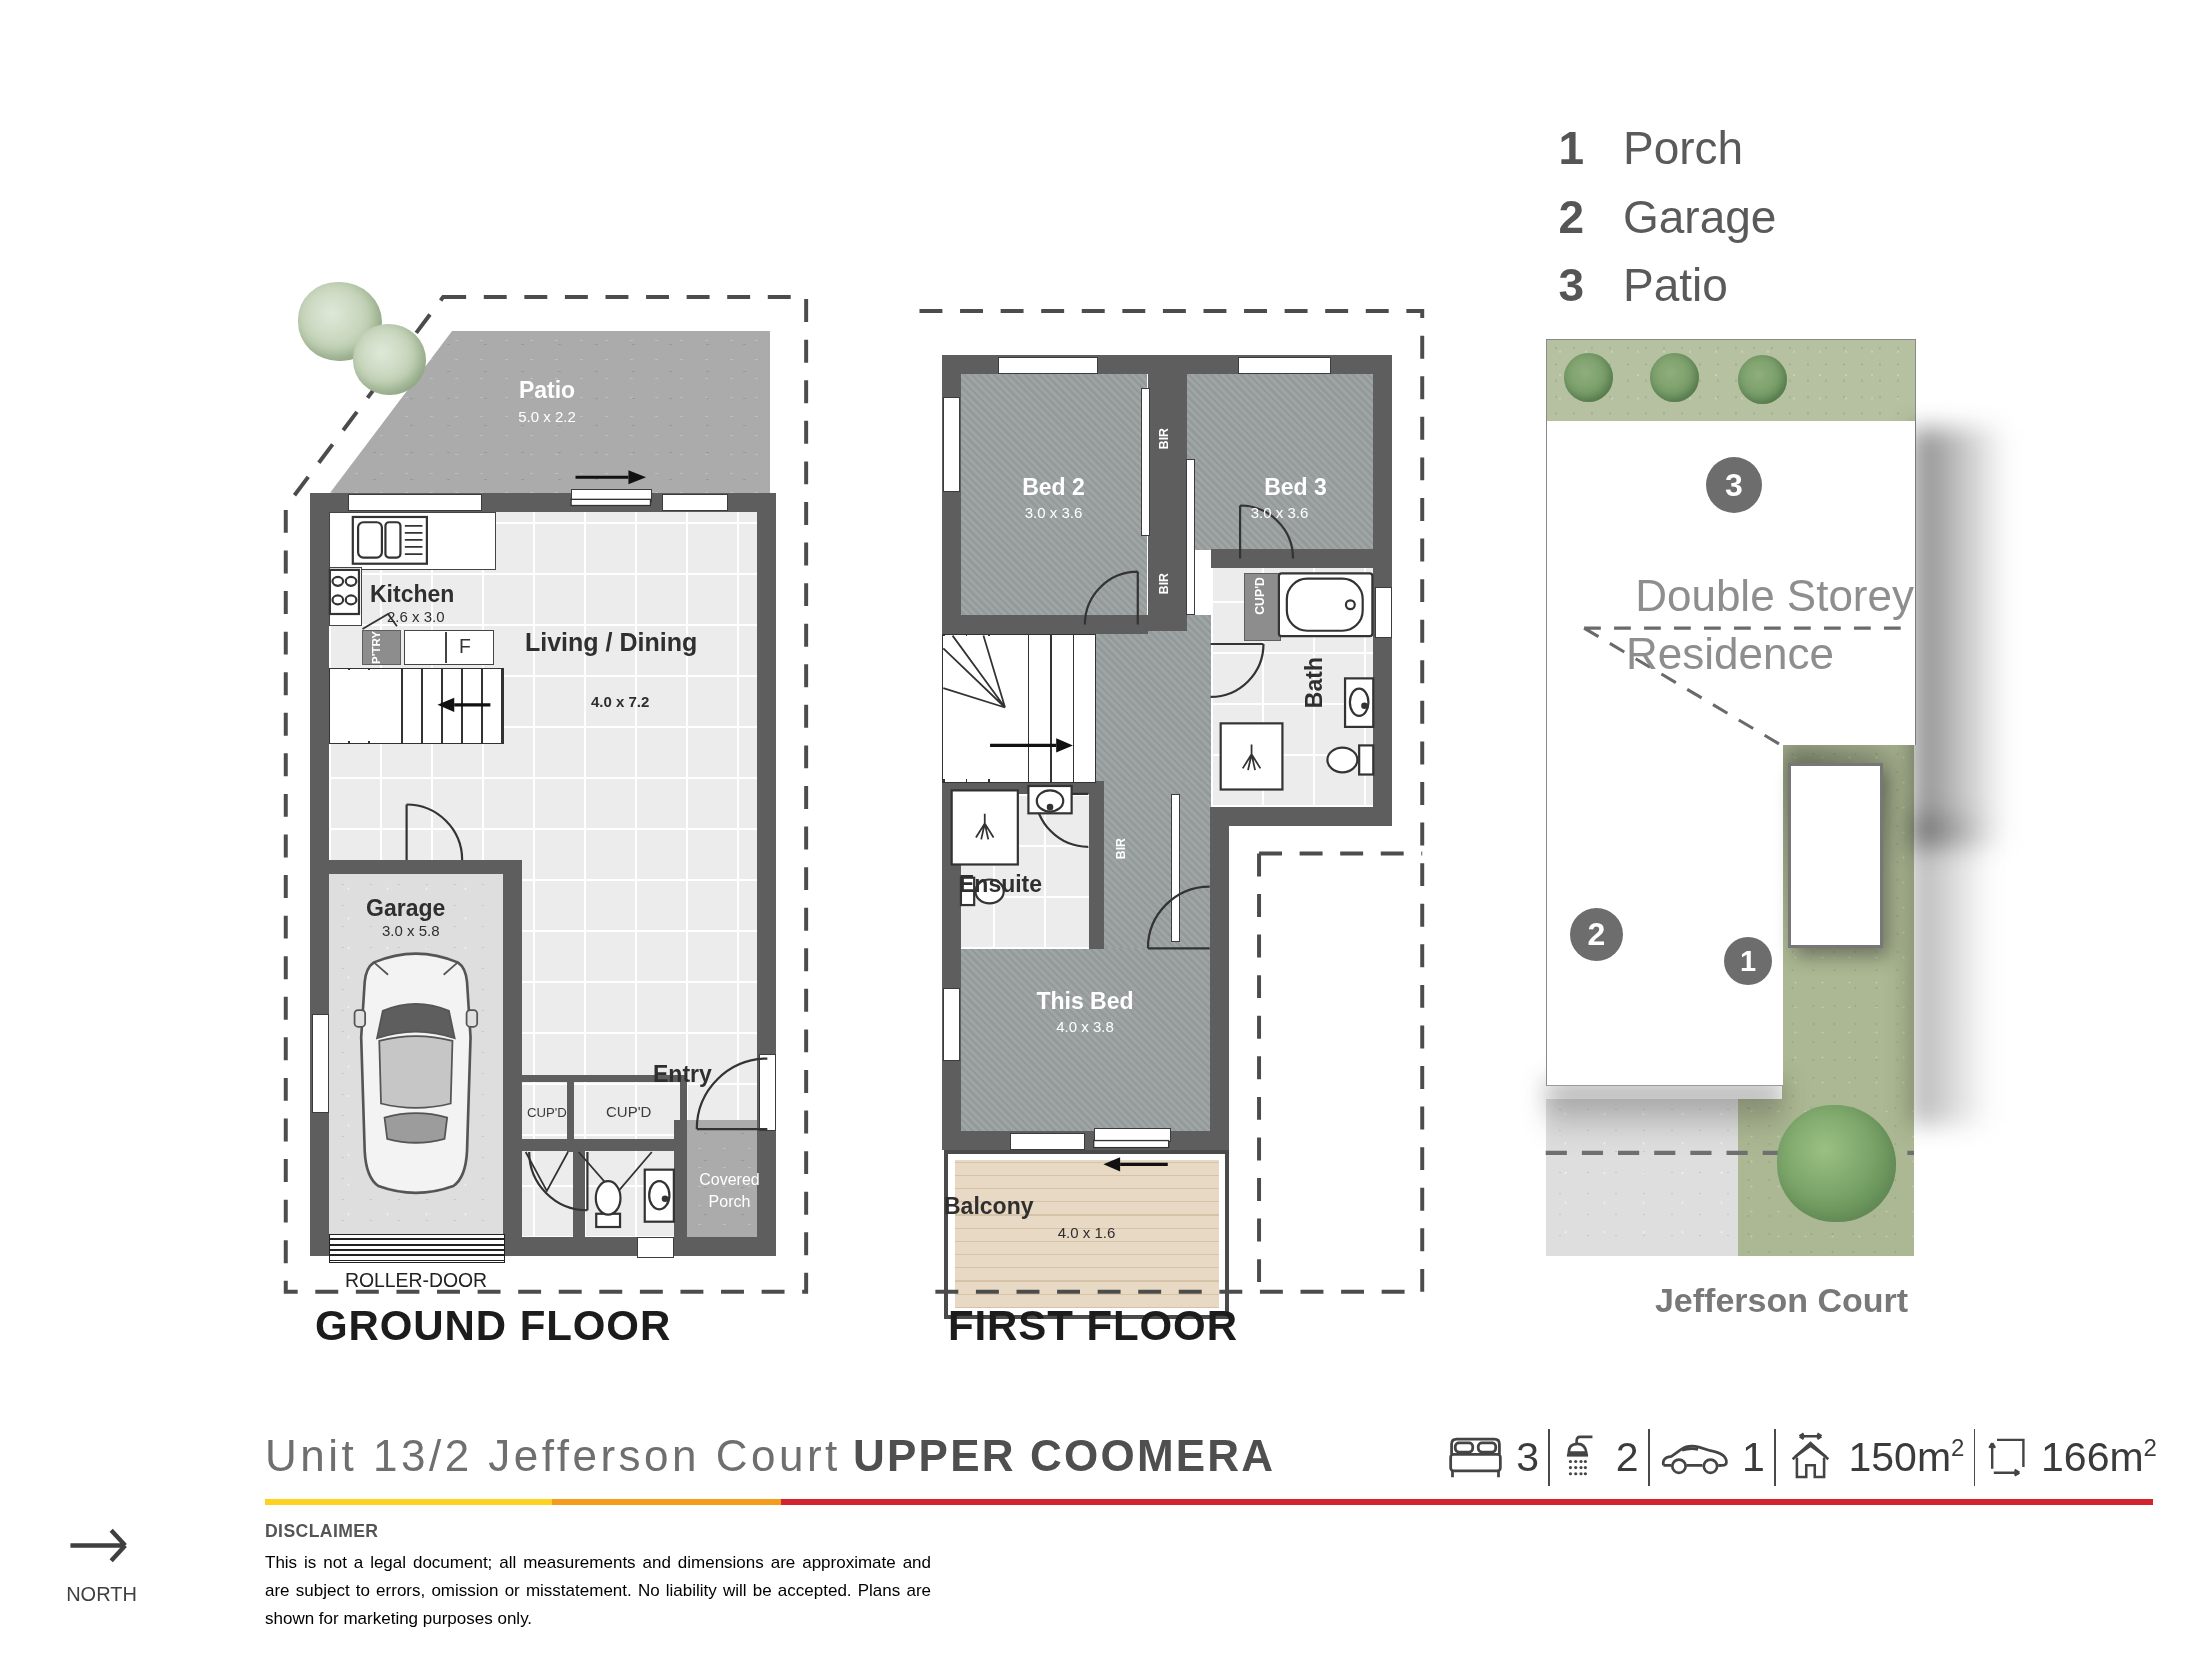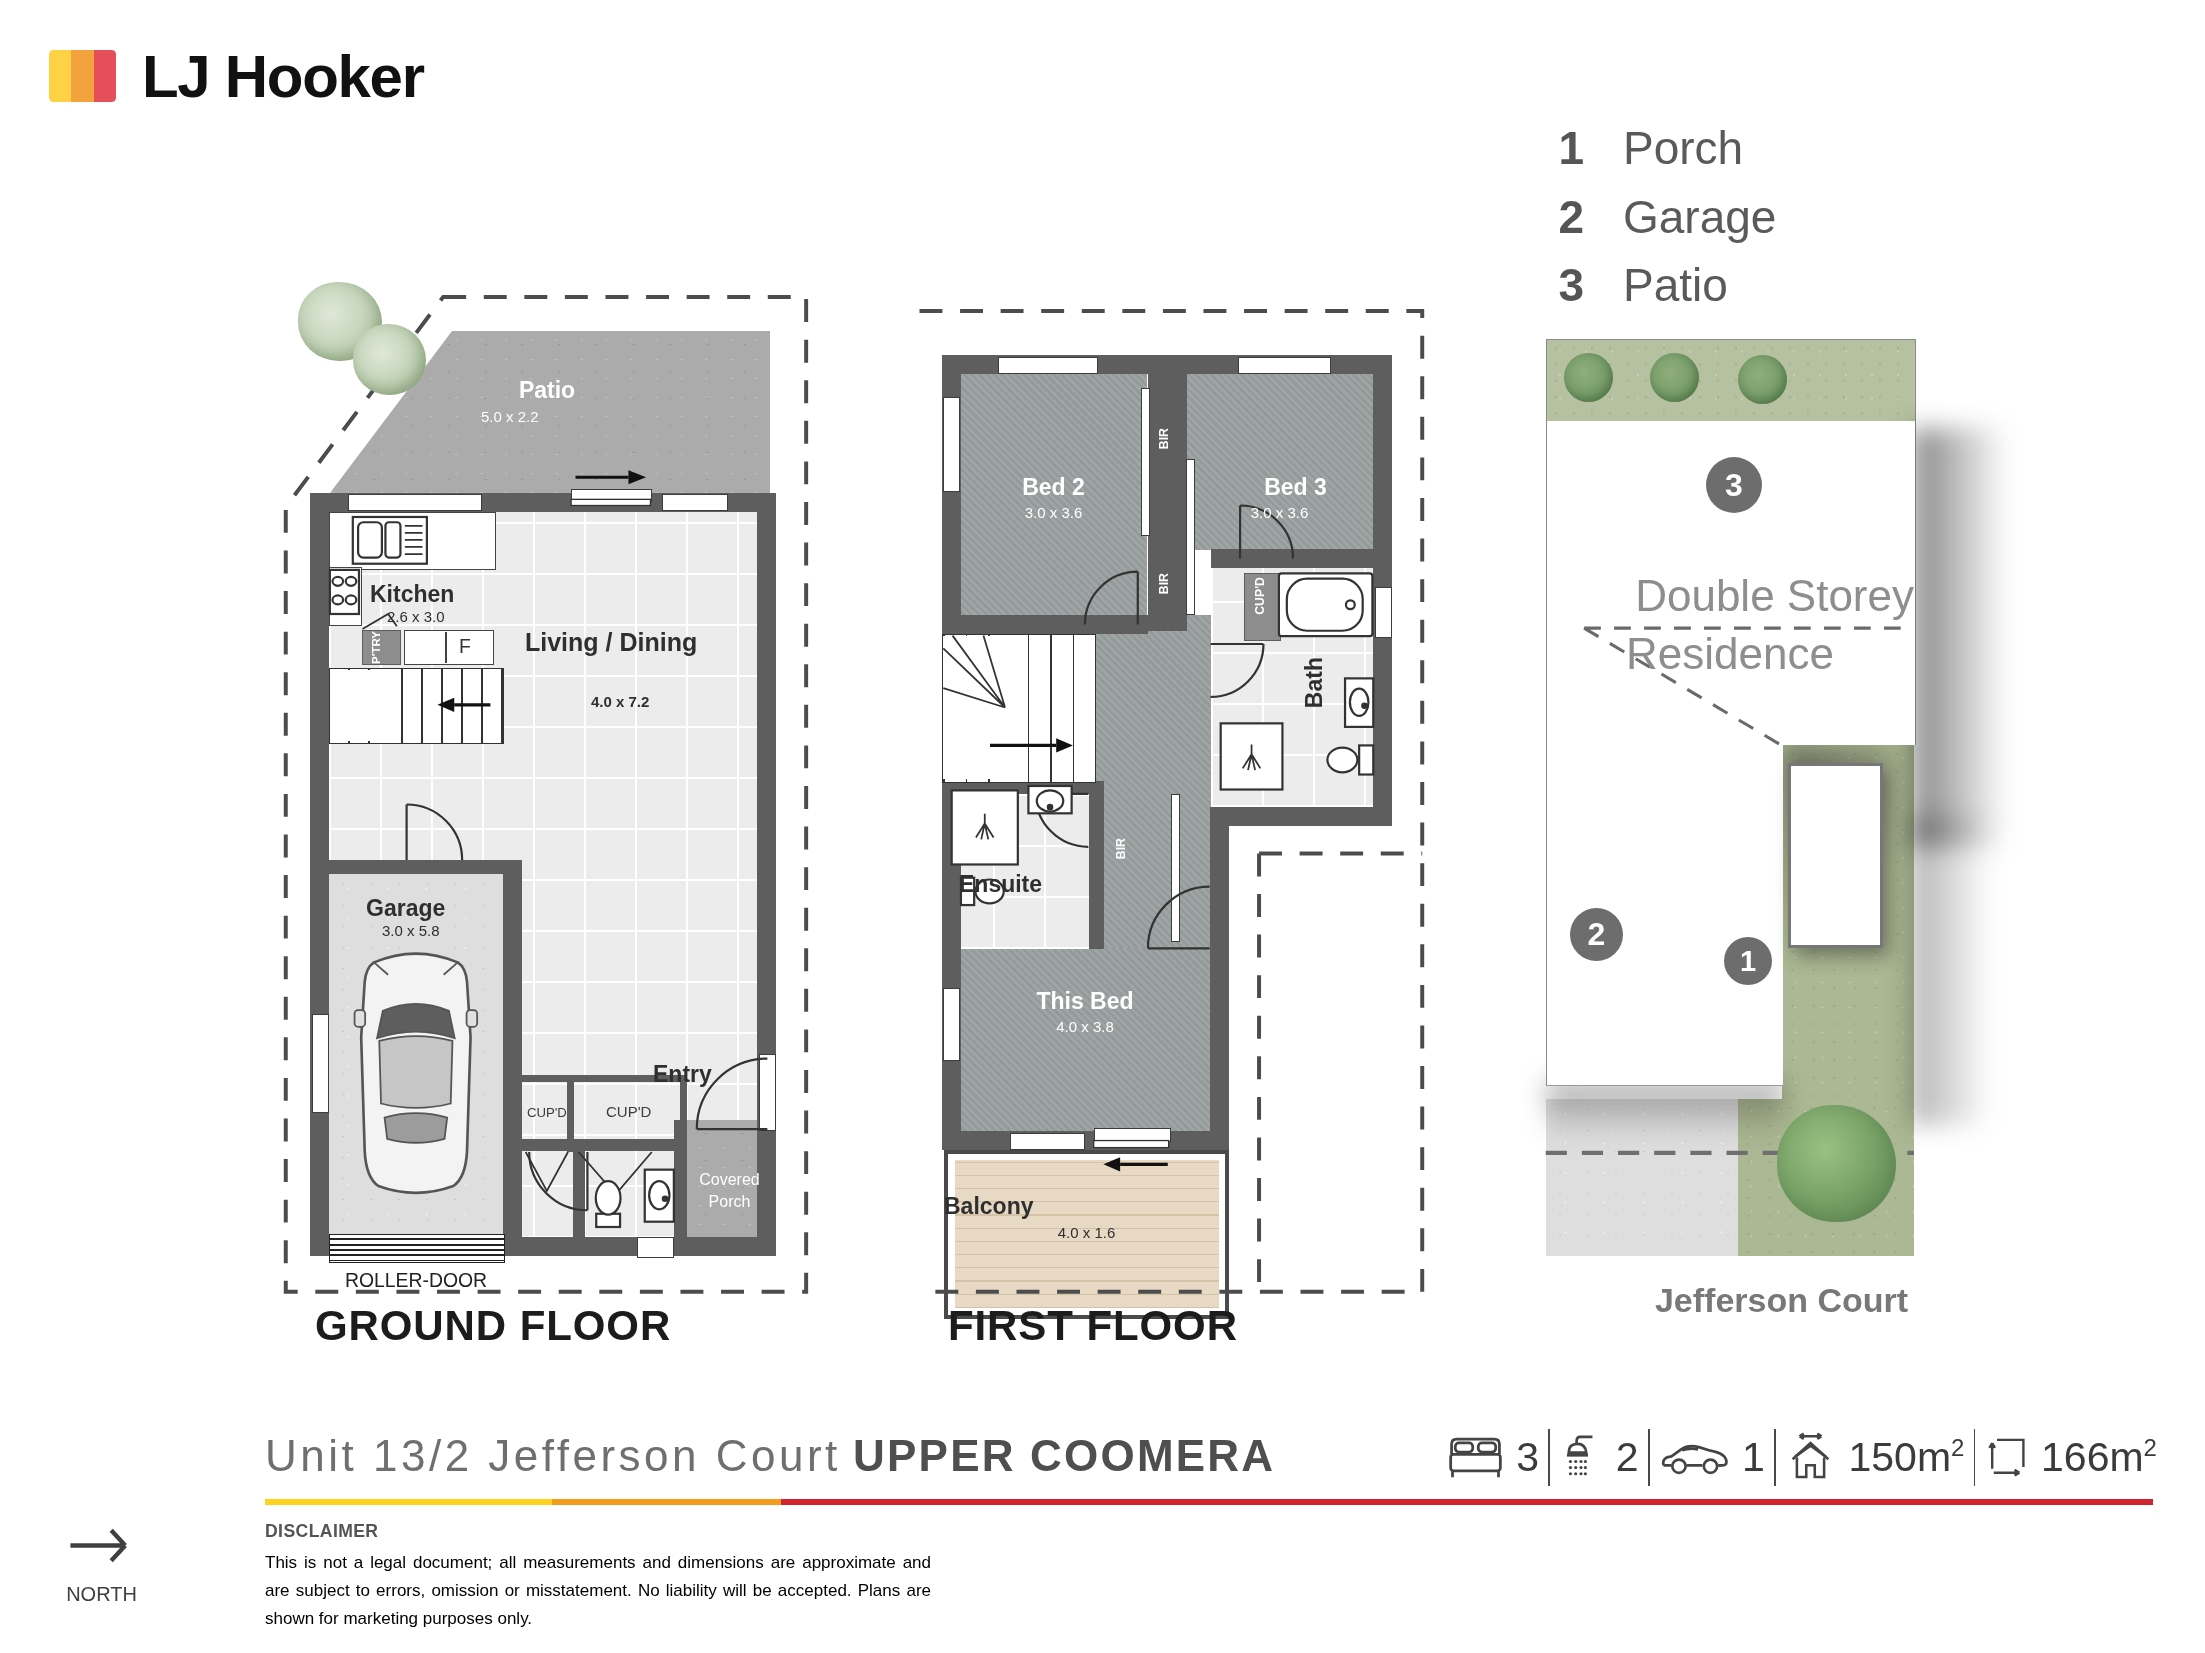--- a/index.html
+++ b/index.html
@@ -50,46 +50,38 @@
   .stat-group{display:flex;align-items:center;gap:12.3px;}
   .stat-val{font-size:41px;color:#3b3b3b;}
   .stat-val sup{font-size:24px;}
   .stat-div{width:1.8px;height:57px;background:#4a4a4a;}
 </style>
 </head>
 <body>
 
 <div class="canvas">
 
-  <div class="abs" style="left:49px;top:50px;width:397px;height:57px;z-index:6;">
-    <div class="abs" style="left:0;top:0;width:67px;height:52px;border-radius:4.4px;overflow:hidden;display:flex;">
-      <div style="flex:1;background:#ffd245;"></div>
-      <div style="flex:1;background:#f2a33e;"></div>
-      <div style="flex:1;background:#e44f5a;"></div>
-    </div>
-    <div class="abs" style="left:93px;top:-8px;font-size:60px;font-weight:bold;color:#111;letter-spacing:-1.3px;">LJ Hooker</div>
-  </div>
 
   <div>
     <div class="lbl" style="left:1544px;top:121px;width:40px;text-align:right;font-size:46px;font-weight:bold;color:#555;">1</div>
     <div class="lbl" style="left:1623px;top:121px;font-size:46px;color:#5a5a5a;">Porch</div>
     <div class="lbl" style="left:1544px;top:190px;width:40px;text-align:right;font-size:46px;font-weight:bold;color:#555;">2</div>
     <div class="lbl" style="left:1623px;top:190px;font-size:46px;color:#5a5a5a;">Garage</div>
     <div class="lbl" style="left:1544px;top:258px;width:40px;text-align:right;font-size:46px;font-weight:bold;color:#555;">3</div>
     <div class="lbl" style="left:1623px;top:258px;font-size:46px;color:#5a5a5a;">Patio</div>
   </div>
 
   <div>
 
     <div class="tree" style="left:298px;top:282px;width:84px;height:79px;"></div>
     <div class="tree" style="left:353px;top:324px;width:73px;height:71px;"></div>
 
     <div class="abs concrete" style="left:319px;top:331px;width:451px;height:194px;clip-path:polygon(0 91%,29.5% 0,100% 0,100% 100%,0 100%);"></div>
     <div class="lbl white-name" style="left:481px;top:377px;width:132px;text-align:center;">Patio</div>
-    <div class="lbl white-dim" style="left:481px;top:408px;width:132px;text-align:left;">5.0 x 2.2</div>
+    <div class="lbl white-dim" style="left:481px;top:408px;width:132px;text-align:center;">5.0 x 2.2</div>
 
     <div class="abs tile" style="left:329px;top:512px;width:428px;height:726px;"></div>
 
     <div class="abs concrete-light" style="left:329px;top:874px;width:174px;height:363px;"></div>
 
     <div class="abs concrete" style="left:687px;top:1120px;width:85px;height:135px;"></div>
 
     <div class="abs wall" style="left:310px;top:493px;width:466px;height:19px;"></div>
     <div class="abs wall" style="left:310px;top:493px;width:19px;height:763px;"></div>
     <div class="abs wall" style="left:757px;top:493px;width:19px;height:763px;"></div>

